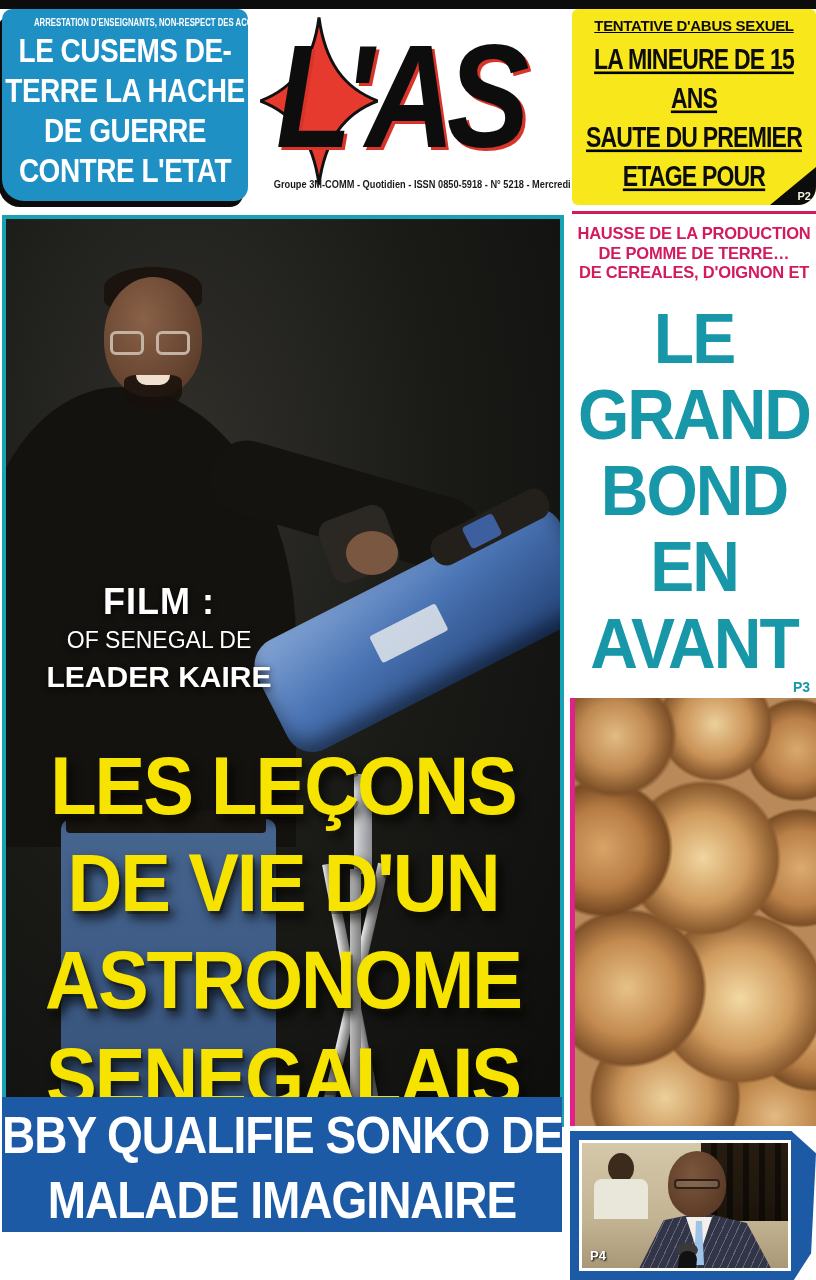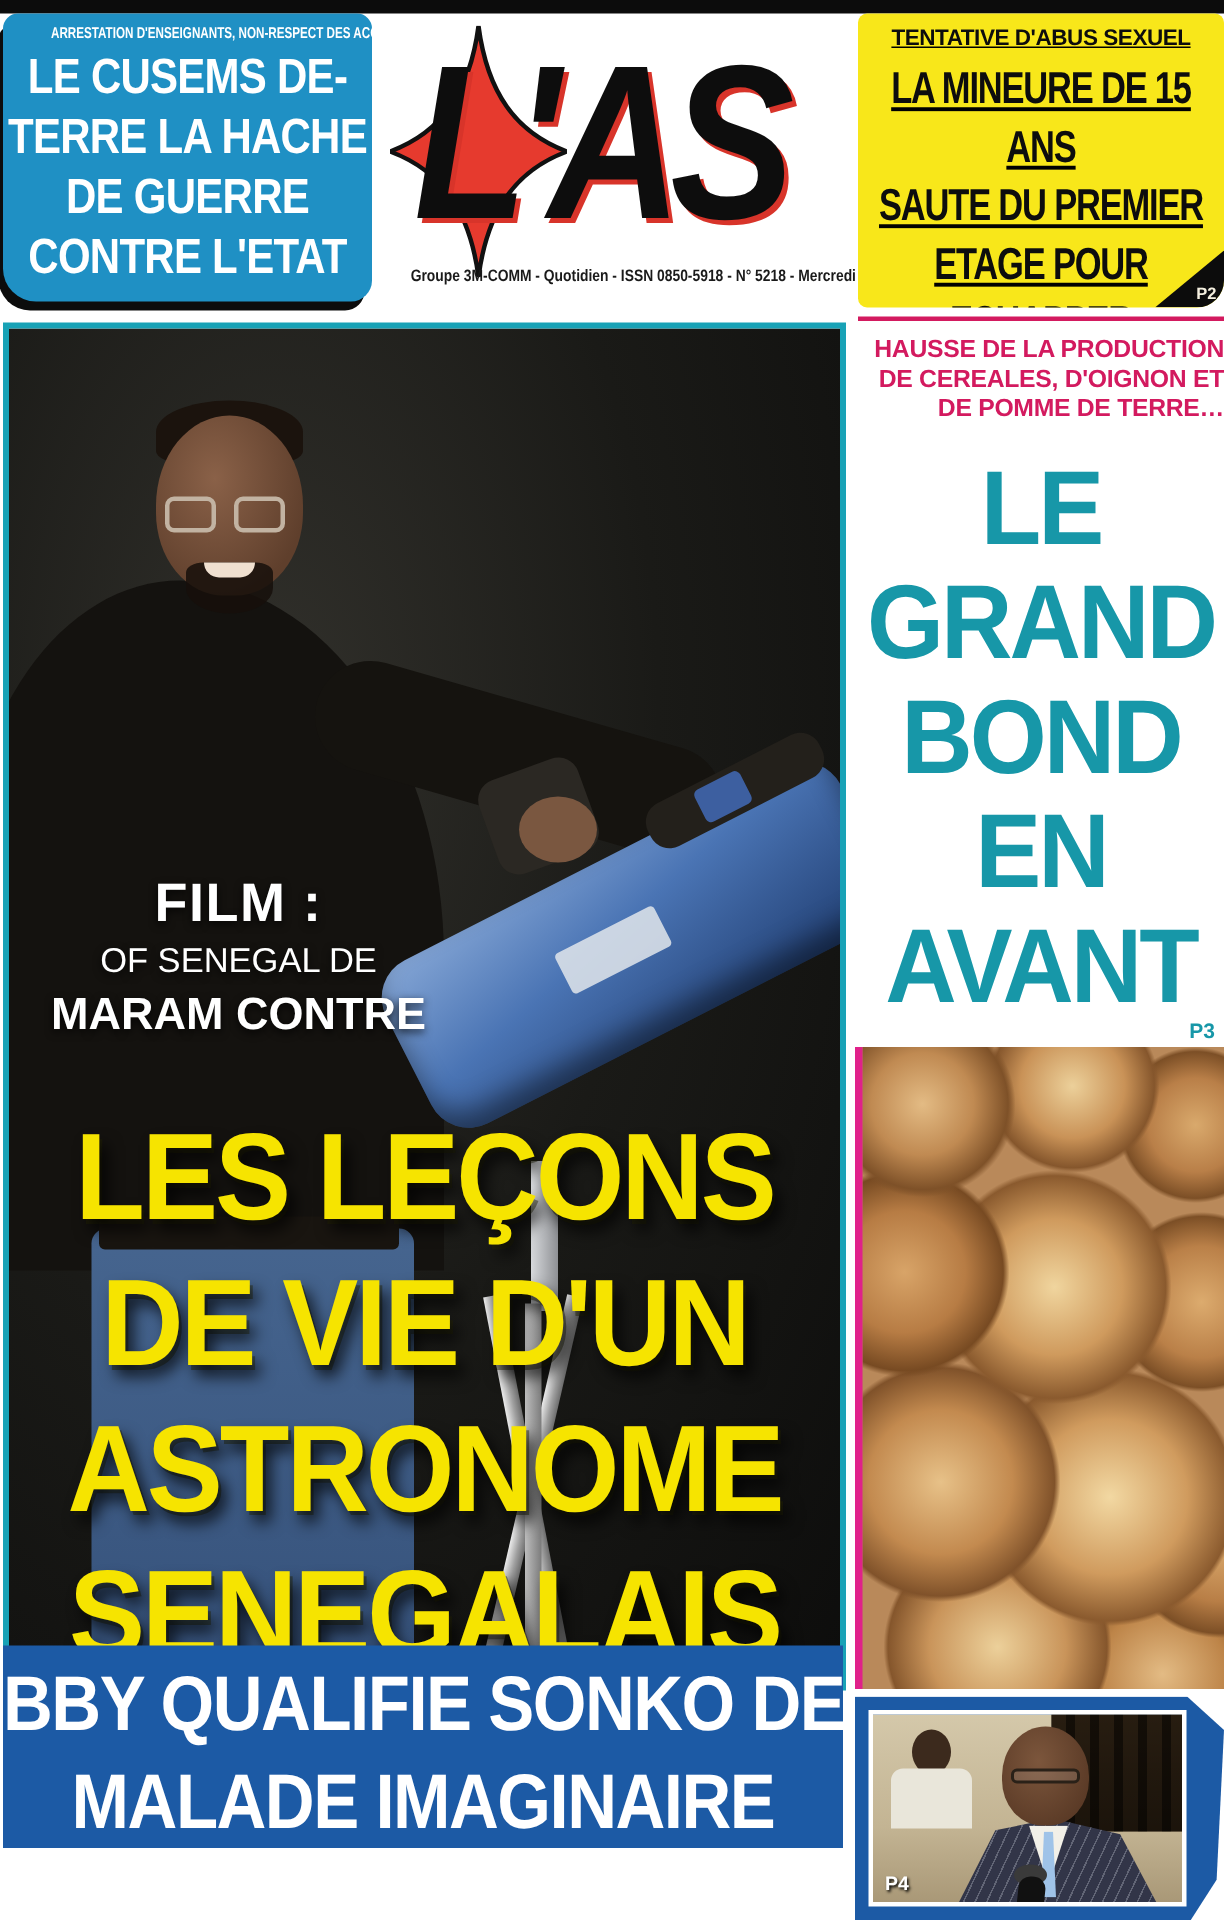--- a/index.html
+++ b/index.html
@@ -96,21 +96,21 @@
   .mp-headline {
     position:absolute; left:0; top:518px; width:554px; text-align:center;
     color:#f6e400; font-weight:700; font-size:76px; line-height:90px; letter-spacing:-2px;
     transform:scaleY(1.08); transform-origin:top center;
     text-shadow:5px 7px 10px rgba(0,0,0,.78), 2px 3px 0 rgba(40,40,0,.45);
   }
   .mp-p3 { position:absolute; right:14px; bottom:6px; color:#f6e400; font-weight:700; font-size:15px; text-shadow:1px 1px 2px #000; }
 
   
   .right-col { position:absolute; left:572px; top:211px; width:244px; border-top:3px solid #d31a5f; }
-  .rc-kicker { margin-top:10px; text-align:right; color:#d31a5f; font-weight:700; font-size:16.5px; line-height:19.5px; letter-spacing:-0.2px; }
+  .rc-kicker { margin-top:10px; text-align:center; color:#d31a5f; font-weight:700; font-size:16.5px; line-height:19.5px; letter-spacing:-0.2px; }
   .rc-headline {
     position:absolute; left:0; top:86px; width:244px; text-align:center;
     color:#1797a8; font-weight:700; font-size:66px; line-height:72px; letter-spacing:-2px;
     transform:scaleY(1.06); transform-origin:top center;
   }
   .rc-p3 { position:absolute; left:572px; top:679px; width:238px; text-align:right; color:#1797a8; font-weight:700; font-size:14px; }
   .onions {
     position:absolute; left:570px; top:698px; width:246px; height:428px;
     border-left:5px solid #e0218a; overflow:hidden;
     background-color:#b9895a;
@@ -229,37 +229,37 @@
     </div>
     <div class="mp-hand"></div>
     <div class="mp-column"></div>
     <div class="leg l1"></div>
     <div class="leg l2"></div>
     <div class="leg l3"></div>
 
     <div class="mp-caption">
       <div class="c0">FILM :</div>
       <div class="c2">OF SENEGAL DE</div>
-      <div class="c3">MARAM CONTRE</div>
+      <div class="c3">LEADER KAIRE</div>
     </div>
 
     <div class="mp-headline">
       <div>LES LEÇONS</div>
       <div>DE VIE D'UN</div>
       <div>ASTRONOME</div>
       <div>SENEGALAIS</div>
     </div>
     <div class="mp-p3">P3</div>
   </div>
 
   <div class="right-col">
     <div class="rc-kicker">
       <div>HAUSSE DE LA PRODUCTION</div>
+      <div>DE POMME DE TERRE…</div>
       <div>DE CEREALES, D'OIGNON ET</div>
-      <div>DE POMME DE TERRE…</div>
     </div>
     <div class="rc-headline">
       <div>LE</div>
       <div>GRAND</div>
       <div>BOND</div>
       <div>EN</div>
       <div>AVANT</div>
     </div>
   </div>
   <div class="rc-p3">P3</div>

